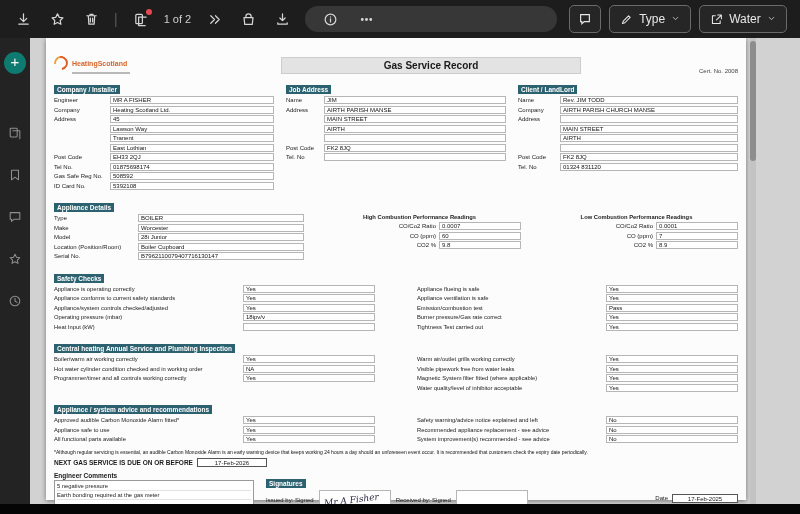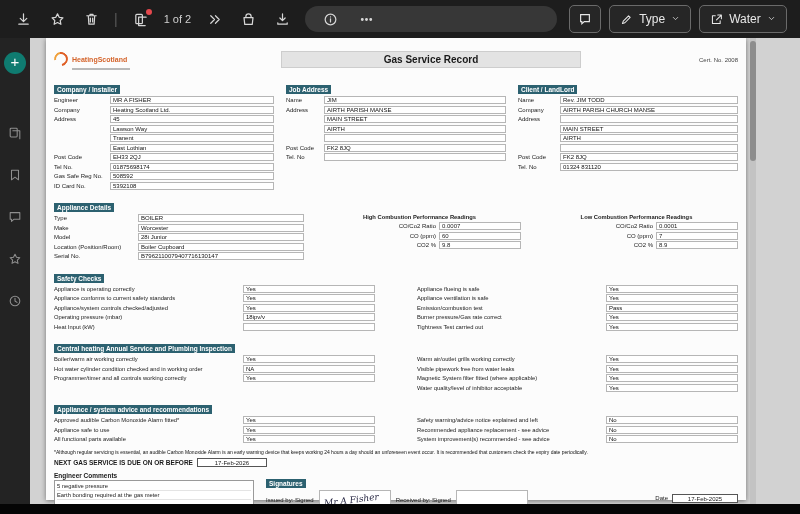--- a/index.html
+++ b/index.html
@@ -42,21 +42,21 @@
   .bottombar { position:absolute; left:0; right:0; bottom:0; height:10px; background:#050505; }
 
   
   .viewer { position:absolute; top:38px; left:30px; right:0; bottom:10px; background:#d2d2d2; }
   .vscroll { position:absolute; left:720px; top:0; bottom:0; width:6px; background:#c3c3c3; }
   .vthumb { position:absolute; left:0; top:3px; width:6px; height:120px; background:#8d8d8d; border-radius:3px; }
 
   .page { position:absolute; top:0; left:16px; width:700px; height:462px; background:#fcfcfc;
     box-shadow:0 1px 5px rgba(0,0,0,.45); padding:6px 8px 4px; color:#1a1a1a; }
 
-  .doc-header { display:flex; align-items:center; height:30px;gap:27px; }
+  .doc-header { display:flex; align-items:flex-end; height:30px;gap:27px; }
   .logo { width:160px; display:flex; gap:4px; align-items:center; }
   .logo-swirl { width:14px; height:14px; border:2.5px solid #df5f26; border-left-color:#f0a13c;
     border-bottom-color:transparent; border-radius:50%; transform:rotate(35deg); flex:none; }
   .logo-name { font-size:7px; font-weight:bold; color:#d4632a; line-height:8px; }
   .logo-bar { width:58px; height:2px; background:#b9b9b9; margin-top:2px; }
   .title-wrap { flex:1; display:flex; justify-content:center; }
   .title-box { width:300px; height:17px; background:#e3e3e3; border:1px solid #cdcdcd;
     font-size:10px; font-weight:bold; text-align:center; line-height:15px; }
   .cert-no { width:90px; text-align:right; font-size:6px; color:#444; padding-top:2px; }
 

